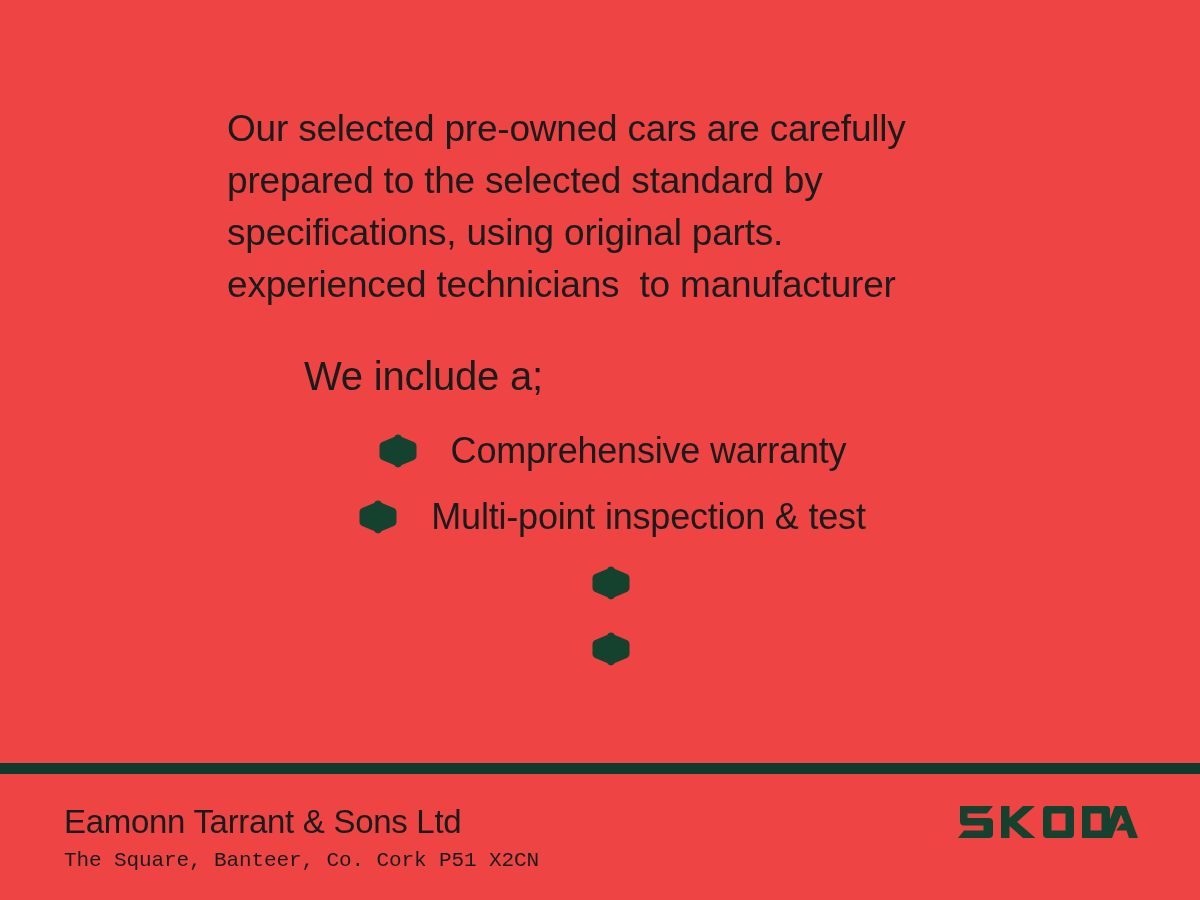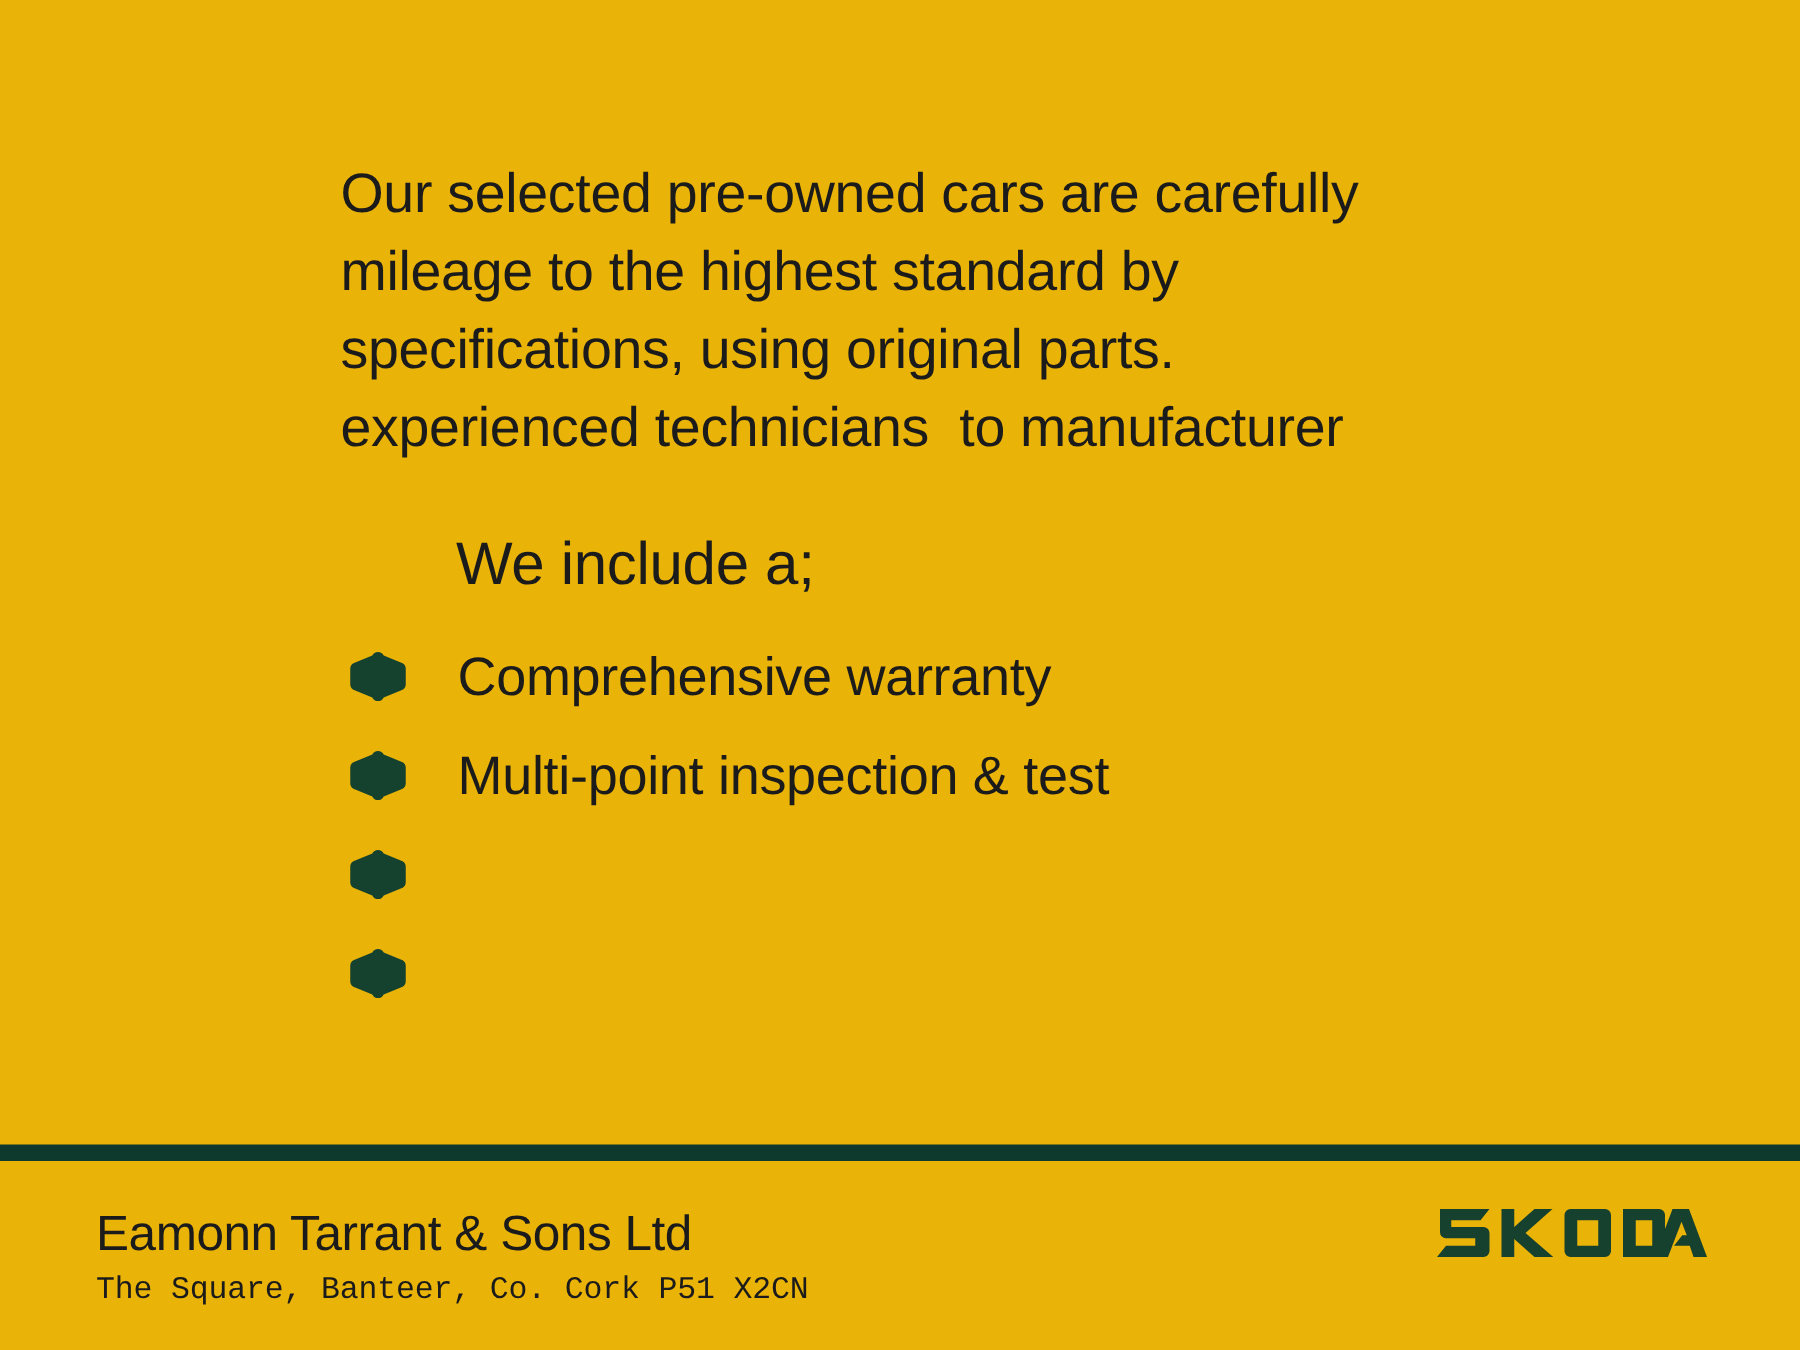--- a/index.html
+++ b/index.html
@@ -9,21 +9,21 @@
     height: 900px;
     background: #ffffff;
     font-family: "Liberation Sans", sans-serif;
     overflow: hidden;
   }
 
   #page {
     position: relative;
     width: 1200px;
     height: 900px;
-    background: #eab308;
+    background: #ef4444;
   }
 
   
   .headline-block {
     position: absolute;
     left: 227px;
     top: 103px;
     width: 790px;
   }
   .headline-line {
@@ -51,20 +51,21 @@
   .bullet-list {
     position: absolute;
     left: 232px;
     top: 418px;
     width: 760px;
   }
   .bullet-row {
     display: flex;
     align-items: center;
     height: 66px;
+    justify-content: center;
   }
   .bullet-hex {
     flex: 0 0 auto;
     width: 42px;
     display: flex;
     align-items: center;
     justify-content: flex-start;
   }
   .bullet-hex svg { display: block; }
   .bullet-text {
@@ -126,21 +127,21 @@
   }
   .skoda-logo svg { display: block; }
 </style>
 </head>
 <body>
 
 <div id="page">
 
   <div class="headline-block">
     <div class="headline-line">Our selected pre-owned cars are carefully</div>
-    <div class="headline-line">mileage to the highest standard by</div>
+    <div class="headline-line">prepared to the selected standard by</div>
     <div class="headline-line">specifications, using original parts.</div>
     <div class="headline-line">experienced technicians  to manufacturer</div>
   </div>
 
   <div class="include-label">We include a;</div>
 
   <div class="bullet-list">
 
     <div class="bullet-row">
       <span class="bullet-hex">

